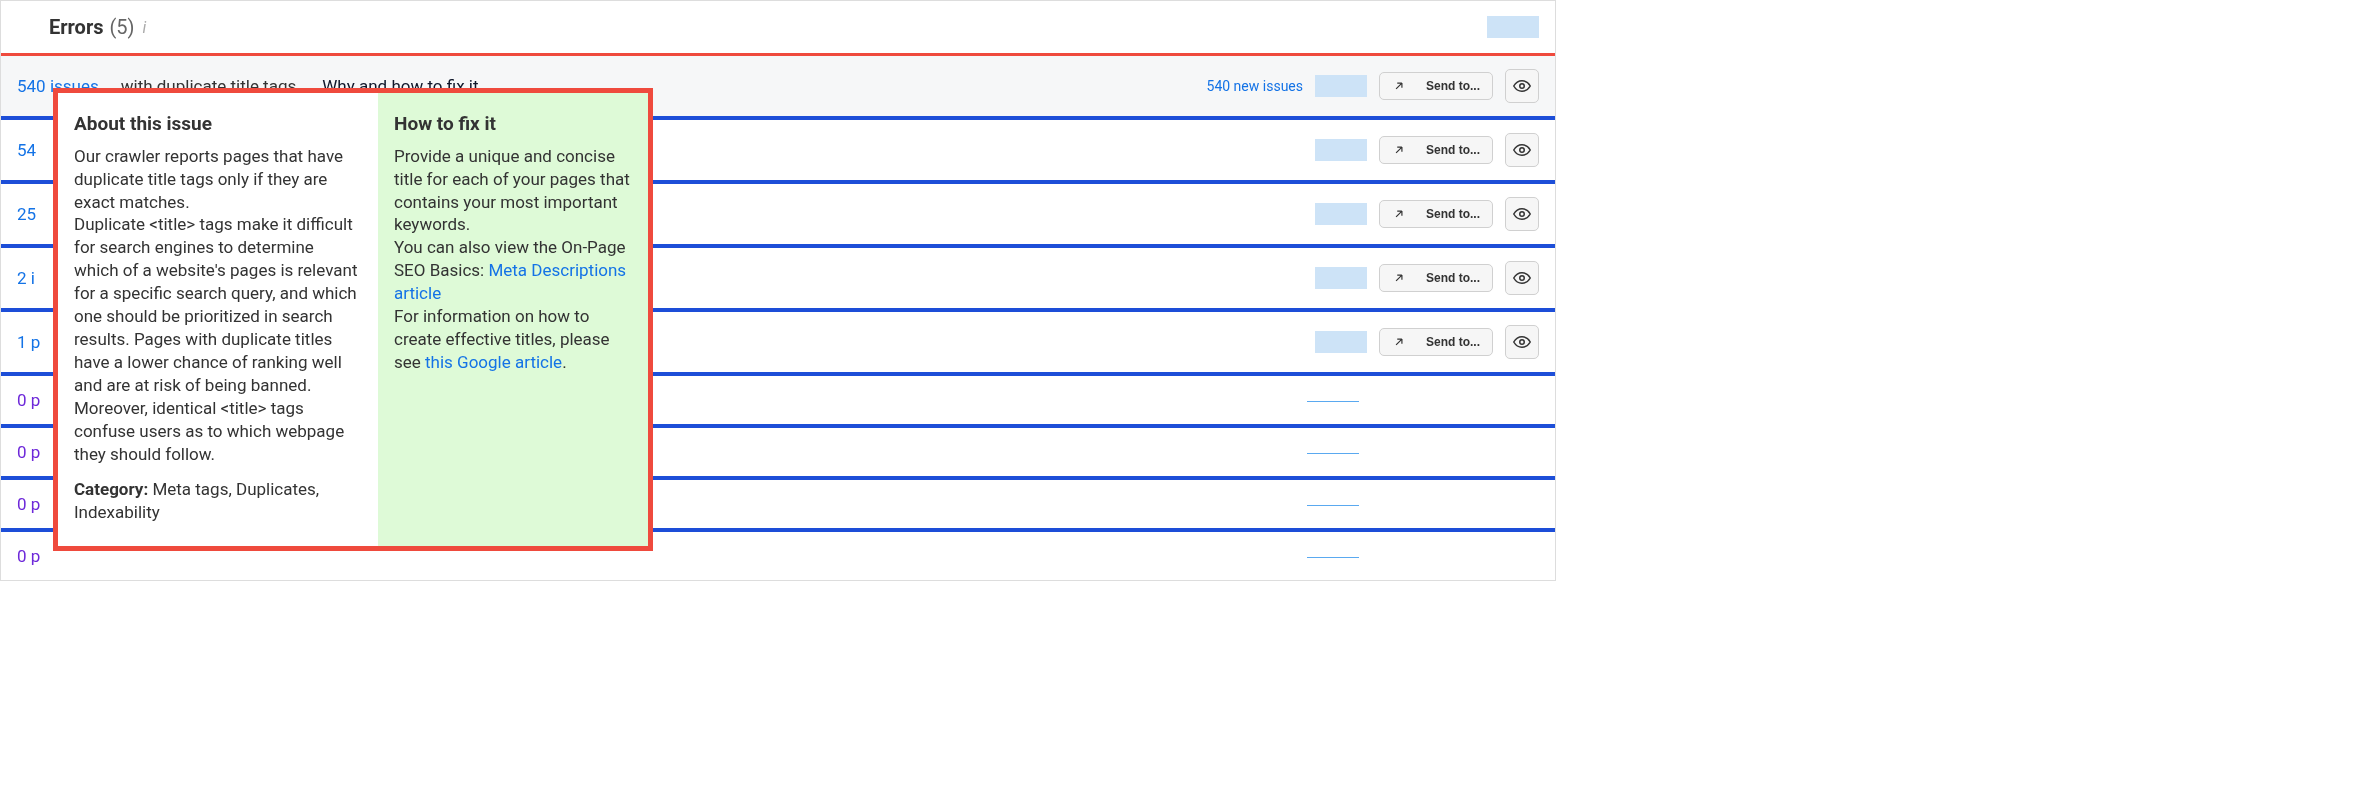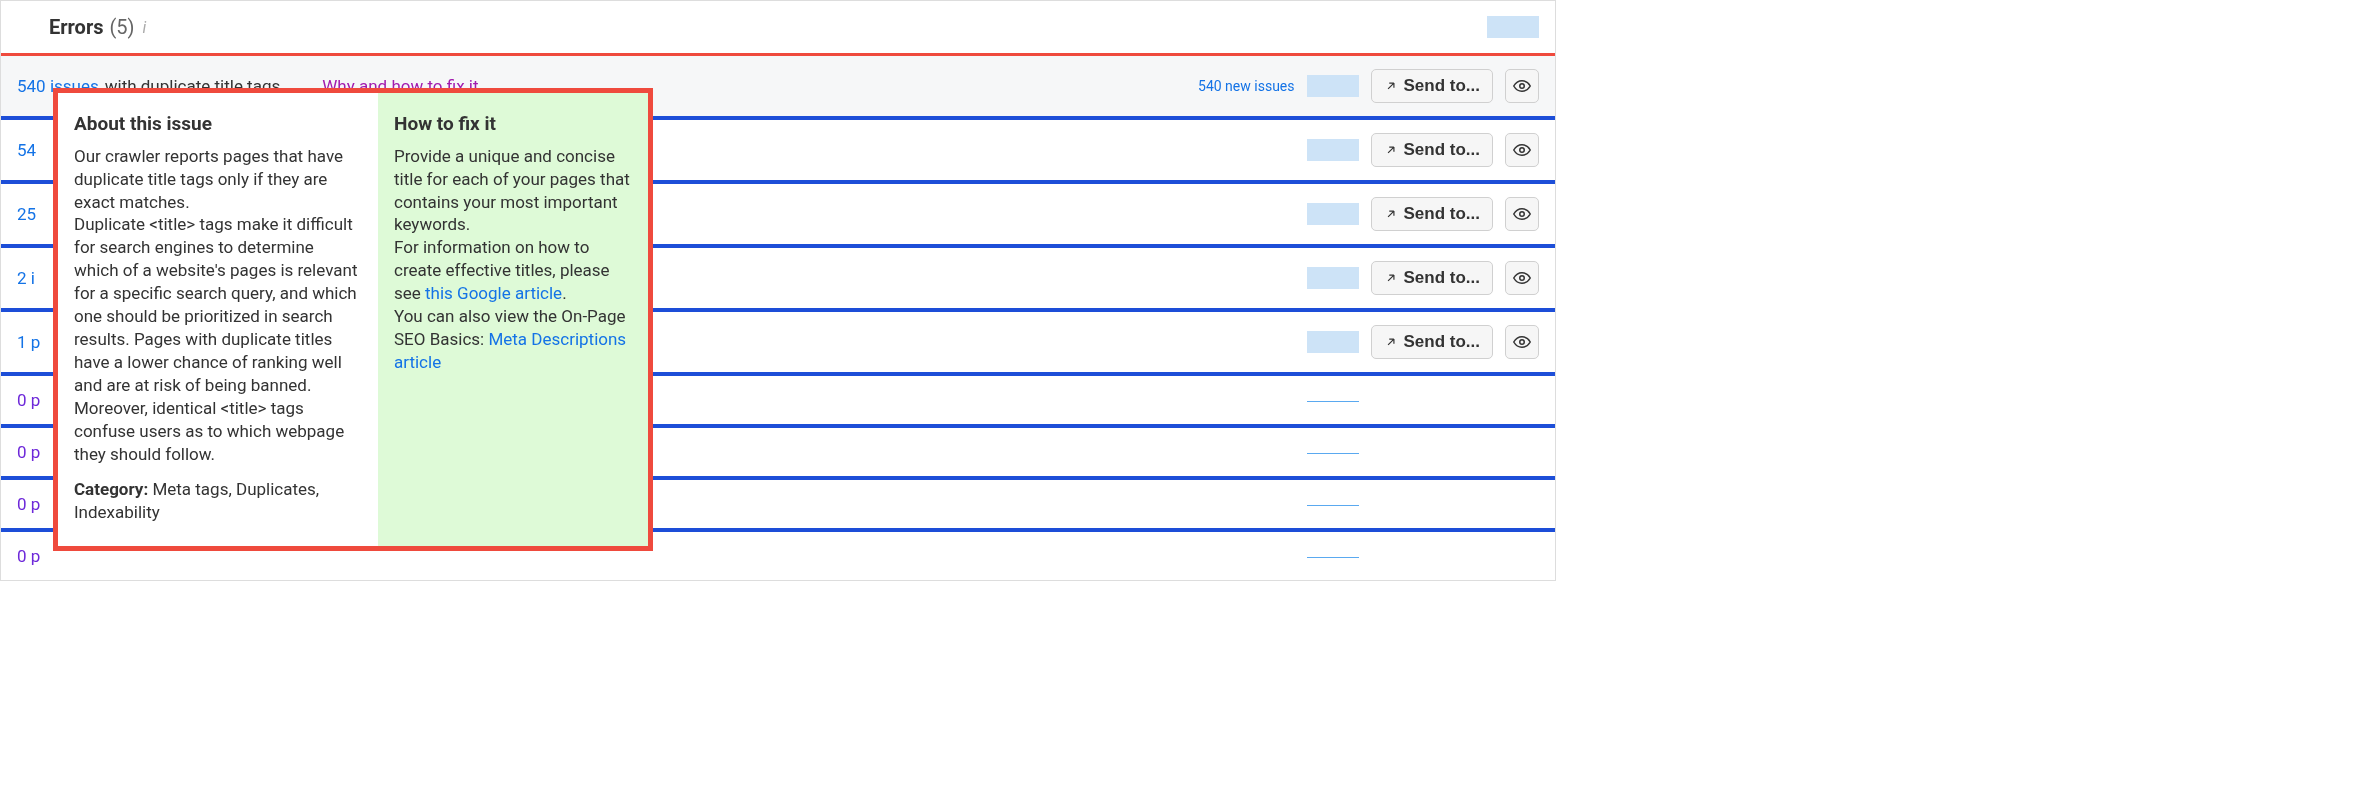--- a/index.html
+++ b/index.html
@@ -9,30 +9,30 @@
 
   .header-row { display: flex; align-items: center; padding: 14px 16px 14px 16px; border-top: 1px solid #ddd; position: relative; }
   .header-row .title { font-weight: 700; font-size: 20px; margin-right: 6px; margin-left: 32px; }
   .header-row .count { font-weight: 400; font-size: 20px; color: #666; margin-right: 8px; }
   .header-row .info-icon { color: #aaa; font-style: italic; font-size: 16px; cursor: default; }
   .header-right { margin-left: auto; display: flex; align-items: center; gap: 12px; }
   .blue-block { width: 52px; height: 22px; background: #cde3f7; }
 
   .row { display: flex; align-items: center; padding: 13px 16px; border-top: 4px solid #1d4ed8; position: relative; min-height: 52px; }
   .row.expanded { background: #f6f7f8; border-top: 3px solid #ef4a3d; }
-  .row .left { display: flex; align-items: center; gap: 6px; font-size: 17px; }
+  .row .left { display: flex; align-items: center; gap: 22px; font-size: 17px; }
   .row .left a.count-link { color: #1473e6; text-decoration: none; }
   .row .left a.count-link.green { color: #6d28d9; }
   .row .left .suffix-text { color: #333; }
-  .row .how-link { margin-left: 42px; color: #a21caf; text-decoration: underline dotted; text-underline-offset: 4px; font-size: 17px; cursor: pointer; }
+  .row .how-link { margin-left: 26px; color: #0f172a; text-decoration: underline dotted; text-underline-offset: 4px; font-size: 17px; cursor: pointer; }
   .row .right { margin-left: auto; display: flex; align-items: center; gap: 12px; }
   .row .new-issues { color: #1473e6; font-size: 14px; }
   .row .dash-link { color: #5aa9f0; text-decoration: underline; text-underline-offset: 3px; width: 52px; display: inline-block; border-bottom: 1px solid #5aa9f0; height: 4px; }
 
-  .btn { display: inline-flex; align-items: center; gap: 6px; border: 1px solid #d0d0d0; background: #f6f6f6; border-radius: 5px; padding: 6px 12px; font-size: 17px; font-weight: 600; color: #333; cursor: pointer; }
+  .btn { display: inline-flex; align-items: center; gap: 20px; border: 1px solid #d0d0d0; background: #f6f6f6; border-radius: 5px; padding: 6px 12px; font-size: 12px; font-weight: 600; color: #333; cursor: pointer; }
   .icon-btn { display: inline-flex; align-items: center; justify-content: center; border: 1px solid #d0d0d0; background: #f6f6f6; border-radius: 5px; width: 34px; height: 34px; cursor: pointer; }
   .icon-btn svg { width: 18px; height: 18px; }
 
   .popover-wrap { position: absolute; left: 53px; top: 88px; z-index: 10; }
   .popover { display: flex; border: 5px solid #ef4a3d; background: #fff; box-shadow: 0 0 0 0; width: 600px; }
   .pop-col { padding: 18px 16px 22px 16px; font-size: 17px; line-height: 1.35; }
   .pop-col.about { flex: 0 0 320px; }
   .pop-col.fix { flex: 1; background: #defad7; }
   .pop-col h3 { font-size: 19px; font-weight: 700; margin-bottom: 8px; }
   .pop-col p { margin-bottom: 0; }
@@ -211,22 +211,22 @@
         <div class="spacer"></div>
           <div class="spacer"></div>
         <p>
           <span class="cat-label">Category: </span><span>Meta tags, Duplicates, Indexability</span>
         </p>
       </div>
       <div class="pop-col fix">
         <h3>How to fix it</h3>
         <p>Provide a unique and concise title for each of your pages that contains your most important keywords.</p>
         <p>
+          <span>You can also view the On-Page SEO Basics: </span><a href="#">Meta Descriptions article</a>
+        </p>
+        <p>
           <span>For information on how to create effective titles, please see </span><a href="#">this Google article</a><span>.</span>
         </p>
-        <p>
-          <span>You can also view the On-Page SEO Basics: </span><a href="#">Meta Descriptions article</a>
-        </p>
       </div>
     </div>
   </div>
 
 </div>
 
 </body></html>

